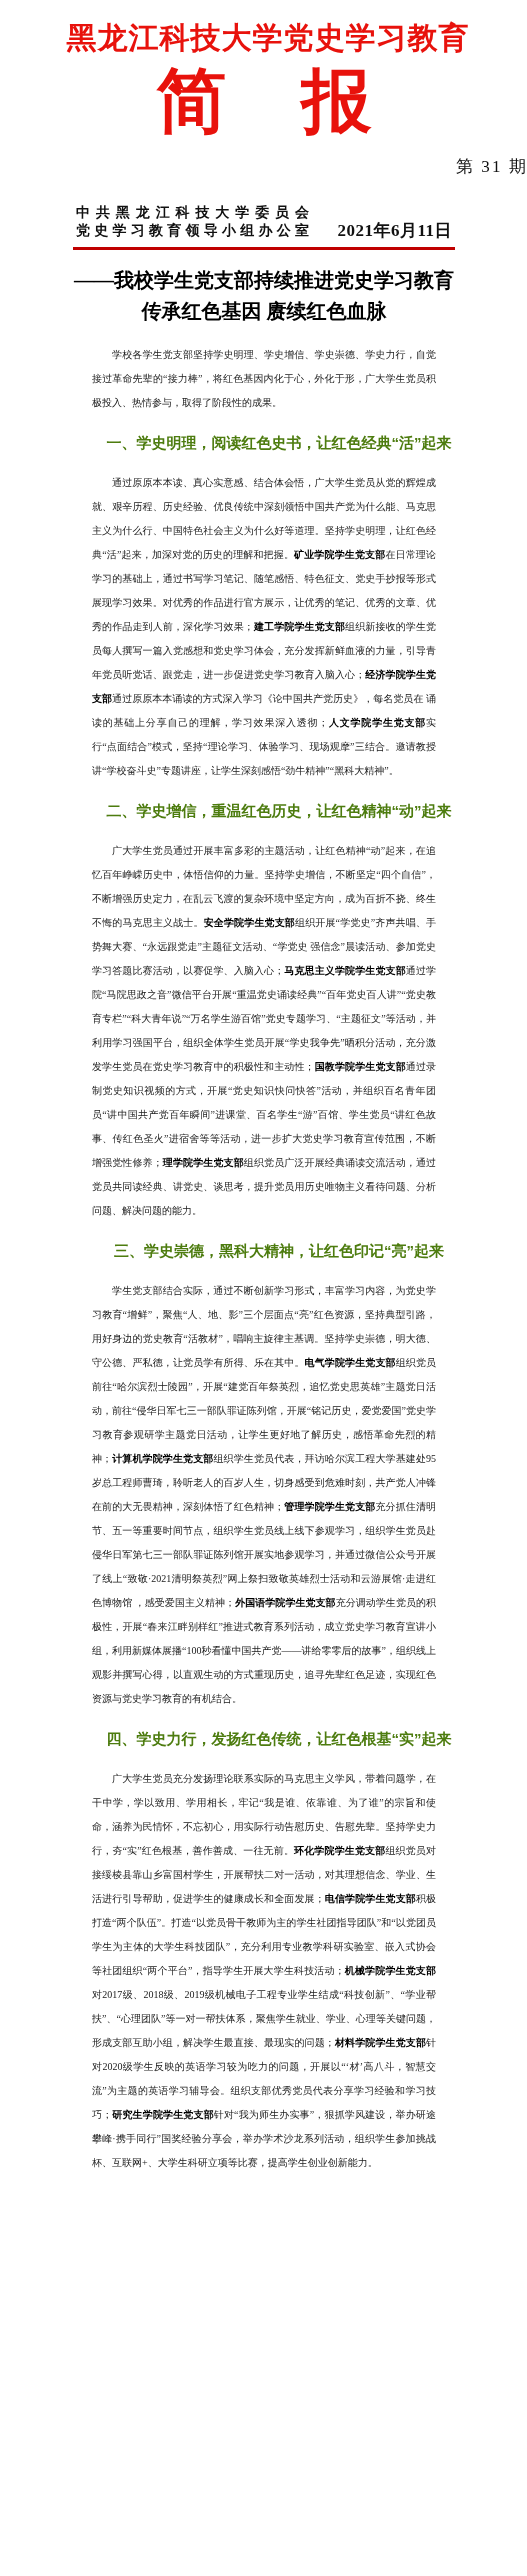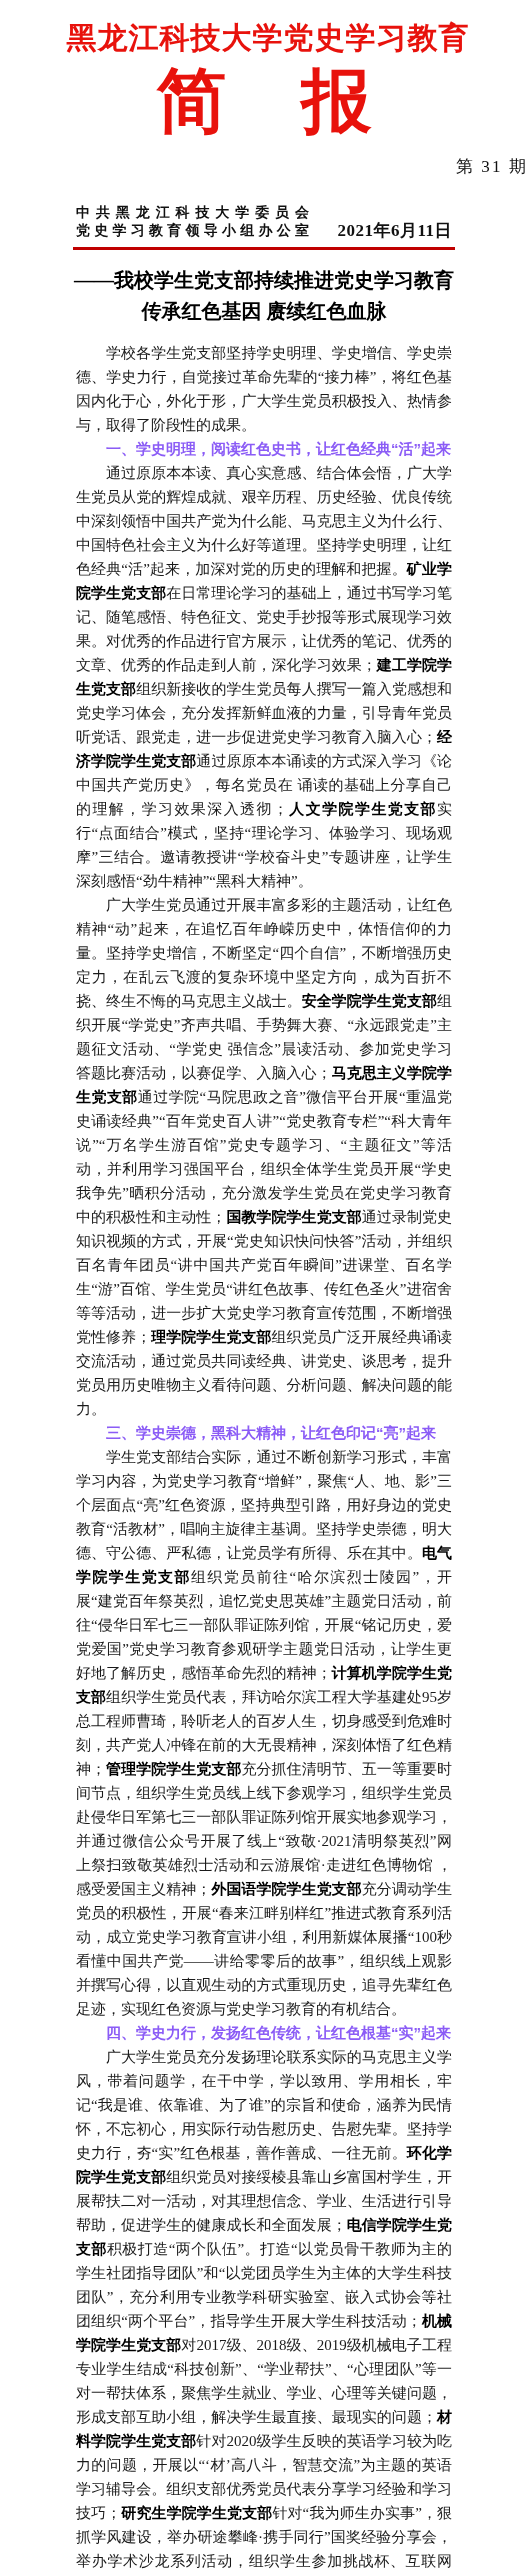--- a/index.html
+++ b/index.html
@@ -76,41 +76,41 @@
     font-size:20px;
     line-height:31px;
     font-weight:bold;
     color:#000;
     font-family:"Liberation Serif","DejaVu Serif",serif;
   }
   .article {
     margin:13.4px 76px 0 76px;
   }
   .para {
-    margin:0;
-    font-size:15px;
+    margin:16px;
+    font-size:10px;
     line-height:24px;
     text-align:justify;
     text-indent:2em;
     color:#1a1a1a;
     font-family:"Liberation Serif","DejaVu Serif",serif;
   }
   .para b {
     font-weight:bold;
     font-family:"Liberation Sans","DejaVu Sans",sans-serif;
     color:#000;
   }
   .sec-heading {
     margin:0;
     font-size:15px;
     line-height:24px;
     font-weight:bold;
     text-indent:2em;
-    text-align:left;
-    color:#8b5cf6;
+    text-align:center;
+    color:#4d7c0f;
     font-family:"Liberation Sans","DejaVu Sans",sans-serif;
   }
 </style>
 </head>
 <body>
 
 <div class="page">
 
   <div class="org-title">黑龙江科技大学党史学习教育</div>
 
@@ -160,20 +160,21 @@
 
   <div class="doc-title">
     <div>——我校学生党支部持续推进党史学习教育</div>
     <div>传承红色基因 赓续红色血脉</div>
   </div>
 
   <div class="article">
       <p class="para"><span>学校各学生党支部坚持学史明理、学史增信、学史崇德、学史力行，自觉接过革命先辈的“接力棒”，将红色基因内化于心，外化于形，广大学生党员积极投入、热情参与，取得了阶段性的成果。</span></p>
       <h3 class="sec-heading"><b>一、学史明理，阅读红色史书，让红色经典“活”起来</b></h3>
       <p class="para"><span>通过原原本本读、真心实意感、结合体会悟，广大学生党员从党的辉煌成就、艰辛历程、历史经验、优良传统中深刻领悟中国共产党为什么能、马克思主义为什么行、中国特色社会主义为什么好等道理。坚持学史明理，让红色经典“活”起来，加深对党的历史的理解和把握。</span><b>矿业学院学生党支部</b><span>在日常理论学习的基础上，通过书写学习笔记、随笔感悟、特色征文、党史手抄报等形式展现学习效果。对优秀的作品进行官方展示，让优秀的笔记、优秀的文章、优秀的作品走到人前，深化学习效果；</span><b>建工学院学生党支部</b><span>组织新接收的学生党员每人撰写一篇入党感想和党史学习体会，充分发挥新鲜血液的力量，引导青年党员听党话、跟党走，进一步促进党史学习教育入脑入心；</span><b>经济学院学生党支部</b><span>通过原原本本诵读的方式深入学习《论中国共产党历史》，每名党员在 诵读的基础上分享自己的理解，学习效果深入透彻；</span><b>人文学院学生党支部</b><span>实行“点面结合”模式，坚持“理论学习、体验学习、现场观摩”三结合。邀请教授讲“学校奋斗史”专题讲座，让学生深刻感悟“劲牛精神”“黑科大精神”。</span></p>
+      <h3 class="sec-heading"><b>二、学史增信，重温红色历史，让红色精神“动”起来</b></h3>
       <p class="para"><span>广大学生党员通过开展丰富多彩的主题活动，让红色精神“动”起来，在追忆百年峥嵘历史中，体悟信仰的力量。坚持学史增信，不断坚定“四个自信”，不断增强历史定力，在乱云飞渡的复杂环境中坚定方向，成为百折不挠、终生不悔的马克思主义战士。</span><b>安全学院学生党支部</b><span>组织开展“学党史”齐声共唱、手势舞大赛、“永远跟党走”主题征文活动、“学党史 强信念”晨读活动、参加党史学习答题比赛活动，以赛促学、入脑入心；</span><b>马克思主义学院学生党支部</b><span>通过学院“马院思政之音”微信平台开展“重温党史诵读经典”“百年党史百人讲”“党史教育专栏”“科大青年说”“万名学生游百馆”党史专题学习、“主题征文”等活动，并利用学习强国平台，组织全体学生党员开展“学史我争先”晒积分活动，充分激发学生党员在党史学习教育中的积极性和主动性；</span><b>国教学院学生党支部</b><span>通过录制党史知识视频的方式，开展“党史知识快问快答”活动，并组织百名青年团员“讲中国共产党百年瞬间”进课堂、百名学生“游”百馆、学生党员“讲红色故事、传红色圣火”进宿舍等等活动，进一步扩大党史学习教育宣传范围，不断增强党性修养；</span><b>理学院学生党支部</b><span>组织党员广泛开展经典诵读交流活动，通过党员共同读经典、讲党史、谈思考，提升党员用历史唯物主义看待问题、分析问题、解决问题的能力。</span></p>
       <h3 class="sec-heading"><b>三、学史崇德，黑科大精神，让红色印记“亮”起来</b></h3>
       <p class="para"><span>学生党支部结合实际，通过不断创新学习形式，丰富学习内容，为党史学习教育“增鲜”，聚焦“人、地、影”三个层面点“亮”红色资源，坚持典型引路，用好身边的党史教育“活教材”，唱响主旋律主基调。坚持学史崇德，明大德、守公德、严私德，让党员学有所得、乐在其中。</span><b>电气学院学生党支部</b><span>组织党员前往“哈尔滨烈士陵园”，开展“建党百年祭英烈，追忆党史思英雄”主题党日活动，前往“侵华日军七三一部队罪证陈列馆，开展“铭记历史，爱党爱国”党史学习教育参观研学主题党日活动，让学生更好地了解历史，感悟革命先烈的精神；</span><b>计算机学院学生党支部</b><span>组织学生党员代表，拜访哈尔滨工程大学基建处95岁总工程师曹琦，聆听老人的百岁人生，切身感受到危难时刻，共产党人冲锋在前的大无畏精神，深刻体悟了红色精神；</span><b>管理学院学生党支部</b><span>充分抓住清明节、五一等重要时间节点，组织学生党员线上线下参观学习，组织学生党员赴侵华日军第七三一部队罪证陈列馆开展实地参观学习，并通过微信公众号开展了线上“致敬·2021清明祭英烈”网上祭扫致敬英雄烈士活动和云游展馆·走进红色博物馆 ，感受爱国主义精神；</span><b>外国语学院学生党支部</b><span>充分调动学生党员的积极性，开展“春来江畔别样红”推进式教育系列活动，成立党史学习教育宣讲小组，利用新媒体展播“100秒看懂中国共产党——讲给零零后的故事”，组织线上观影并撰写心得，以直观生动的方式重现历史，追寻先辈红色足迹，实现红色资源与党史学习教育的有机结合。</span></p>
       <h3 class="sec-heading"><b>四、学史力行，发扬红色传统，让红色根基“实”起来</b></h3>
       <p class="para"><span>广大学生党员充分发扬理论联系实际的马克思主义学风，带着问题学，在干中学，学以致用、学用相长，牢记“我是谁、依靠谁、为了谁”的宗旨和使命，涵养为民情怀，不忘初心，用实际行动告慰历史、告慰先辈。坚持学史力行，夯“实”红色根基，善作善成、一往无前。</span><b>环化学院学生党支部</b><span>组织党员对接绥棱县靠山乡富国村学生，开展帮扶二对一活动，对其理想信念、学业、生活进行引导帮助，促进学生的健康成长和全面发展；</span><b>电信学院学生党支部</b><span>积极打造“两个队伍”。打造“以党员骨干教师为主的学生社团指导团队”和“以党团员学生为主体的大学生科技团队”，充分利用专业教学科研实验室、嵌入式协会等社团组织“两个平台”，指导学生开展大学生科技活动；</span><b>机械学院学生党支部</b><span>对2017级、2018级、2019级机械电子工程专业学生结成“科技创新”、“学业帮扶”、“心理团队”等一对一帮扶体系，聚焦学生就业、学业、心理等关键问题，形成支部互助小组，解决学生最直接、最现实的问题；</span><b>材料学院学生党支部</b><span>针对2020级学生反映的英语学习较为吃力的问题，开展以“‘材’高八斗，智慧交流”为主题的英语学习辅导会。组织支部优秀党员代表分享学习经验和学习技巧；</span><b>研究生学院学生党支部</b><span>针对“我为师生办实事”，狠抓学风建设，举办研途攀峰·携手同行”国奖经验分享会，举办学术沙龙系列活动，组织学生参加挑战杯、互联网+、大学生科研立项等比赛，提高学生创业创新能力。</span></p>
     </div>
 
 </div>
 
 

